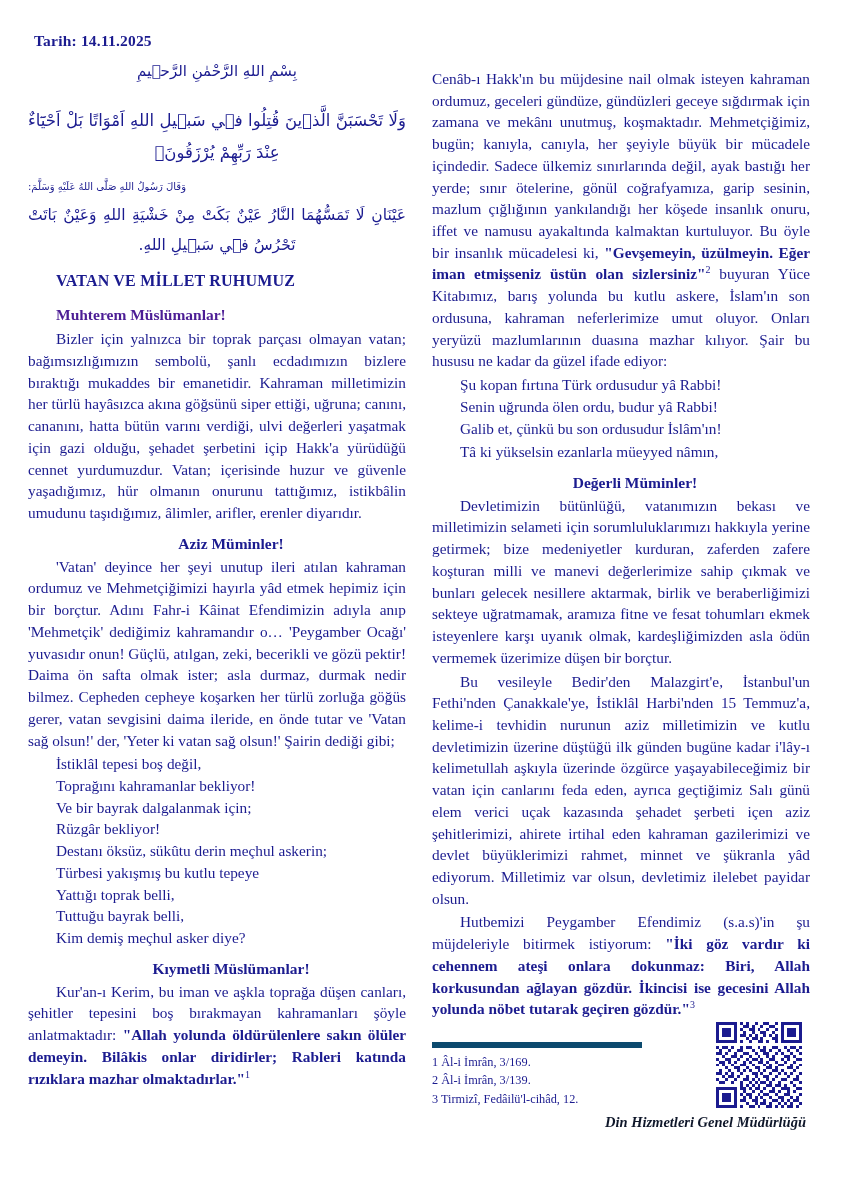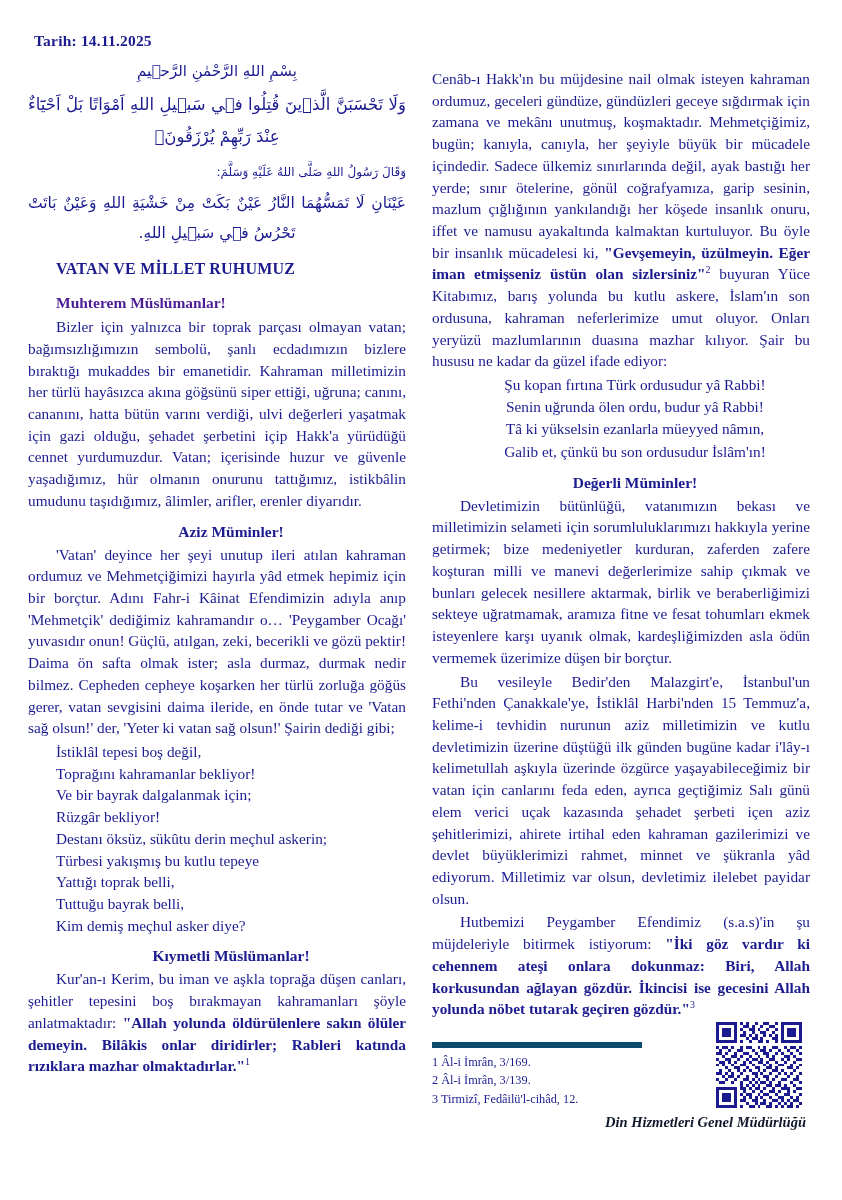--- a/index.html
+++ b/index.html
@@ -36,38 +36,38 @@
   }
   .col-right { padding-top: 8px; }
 
   
   .basmala {
     text-align: center;
     font-family: "DejaVu Sans", sans-serif;
     font-size: 15px;
     color: #1b1b8f;
     direction: rtl;
-    margin: 0 0 6px 0;
+    margin: 0 0 22px 0;
     line-height: 1.5;
   }
   .ayah {
     direction: rtl;
     text-align: justify;
     text-align-last: center;
     font-family: "DejaVu Sans", sans-serif;
     font-size: 16.5px;
     line-height: 1.95;
     color: #1b1b8f;
     margin: 2px 0 8px 0;
   }
   .hadith-intro {
     direction: rtl;
-    text-align: right;
+    text-align: left;
     font-family: "DejaVu Sans", sans-serif;
-    font-size: 12px;
+    font-size: 10px;
     line-height: 1.9;
     color: #1b1b8f;
     margin: 0 0 4px 0;
   }
   .hadith {
     direction: rtl;
     text-align: justify;
     text-align-last: center;
     font-family: "DejaVu Sans", sans-serif;
     font-size: 15.5px;
@@ -116,21 +116,20 @@
     line-height: 1.42;
     margin-left: 28px;
     color: #1b1b8f;
   }
 
   .duapoem div {
     font-size: 15.3px;
     line-height: 1.45;
     margin-left: 28px;
     color: #1b1b8f;
-    text-align: center;
   }
 
   sup { font-size: 10px; vertical-align: super; line-height: 0; }
 
   .footnotes {
     margin-top: 12px;
     border-top: 6px solid #0c4a6e;
     padding-top: 5px;
     width: 210px;
   }
@@ -203,22 +202,22 @@
 
     </div>
 
     <div class="col col-right">
 
       <p class="body noindent"><span>Cenâb-ı Hakk'ın bu müjdesine nail olmak isteyen kahraman ordumuz, geceleri gündüze, gündüzleri geceye sığdırmak için zamana ve mekânı unutmuş, koşmaktadır. Mehmetçiğimiz, bugün; kanıyla, canıyla, her şeyiyle büyük bir mücadele içindedir. Sadece ülkemiz sınırlarında değil, ayak bastığı her yerde; sınır ötelerine, gönül coğrafyamıza, garip sesinin, mazlum çığlığının yankılandığı her köşede insanlık onuru, iffet ve namusu ayakaltında kalmaktan kurtuluyor. Bu öyle bir insanlık mücadelesi ki, </span><b>"Gevşemeyin, üzülmeyin. Eğer iman etmişseniz üstün olan sizlersiniz"</b><sup>2</sup><span> buyuran Yüce Kitabımız, barış yolunda bu kutlu askere, İslam'ın son ordusuna, kahraman neferlerimize umut oluyor. Onları yeryüzü mazlumlarının duasına mazhar kılıyor. Şair bu hususu ne kadar da güzel ifade ediyor:</span></p>
 
       <div class="duapoem">
         <div>Şu kopan fırtına Türk ordusudur yâ Rabbi!</div>
         <div>Senin uğrunda ölen ordu, budur yâ Rabbi!</div>
+        <div>Galib et, çünkü bu son ordusudur İslâm'ın!</div>
         <div>Tâ ki yükselsin ezanlarla müeyyed nâmın,</div>
-        <div>Galib et, çünkü bu son ordusudur İslâm'ın!</div>
       </div>
 
       <h3 class="section">Değerli Müminler!</h3>
       <p class="body">Devletimizin bütünlüğü, vatanımızın bekası ve milletimizin selameti için sorumluluklarımızı hakkıyla yerine getirmek; bize medeniyetler kurduran, zaferden zafere koşturan milli ve manevi değerlerimize sahip çıkmak ve bunları gelecek nesillere aktarmak, birlik ve beraberliğimizi sekteye uğratmamak, aramıza fitne ve fesat tohumları ekmek isteyenlere karşı uyanık olmak, kardeşliğimizden asla ödün vermemek üzerimize düşen bir borçtur.</p>
       <p class="body">Bu vesileyle Bedir'den Malazgirt'e, İstanbul'un Fethi'nden Çanakkale'ye, İstiklâl Harbi'nden 15 Temmuz'a, kelime-i tevhidin nurunun aziz milletimizin ve kutlu devletimizin üzerine düştüğü ilk günden bugüne kadar i'lây-ı kelimetullah aşkıyla üzerinde özgürce yaşayabileceğimiz bir vatan için canlarını feda eden, ayrıca geçtiğimiz Salı günü elem verici uçak kazasında şehadet şerbeti içen aziz şehitlerimizi, ahirete irtihal eden kahraman gazilerimizi ve devlet büyüklerimizi rahmet, minnet ve şükranla yâd ediyorum. Milletimiz var olsun, devletimiz ilelebet payidar olsun.</p>
 
       <p class="body"><span>Hutbemizi Peygamber Efendimiz (s.a.s)'in şu müjdeleriyle bitirmek istiyorum: </span><b>"İki göz vardır ki cehennem ateşi onlara dokunmaz: Biri, Allah korkusundan ağlayan gözdür. İkincisi ise gecesini Allah yolunda nöbet tutarak geçiren gözdür."</b><sup>3</sup></p>
 
       <div class="footer-row">
         <div class="footnotes">

